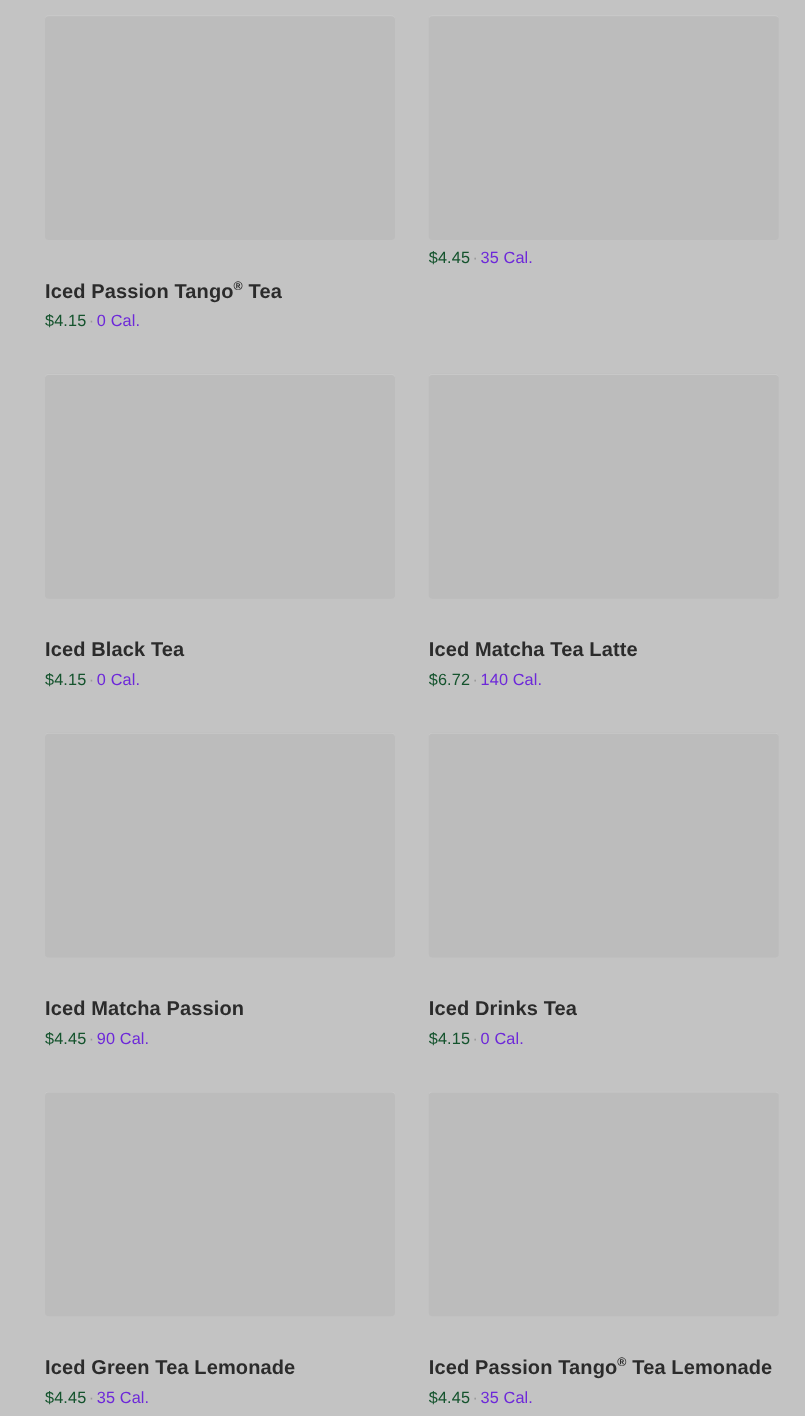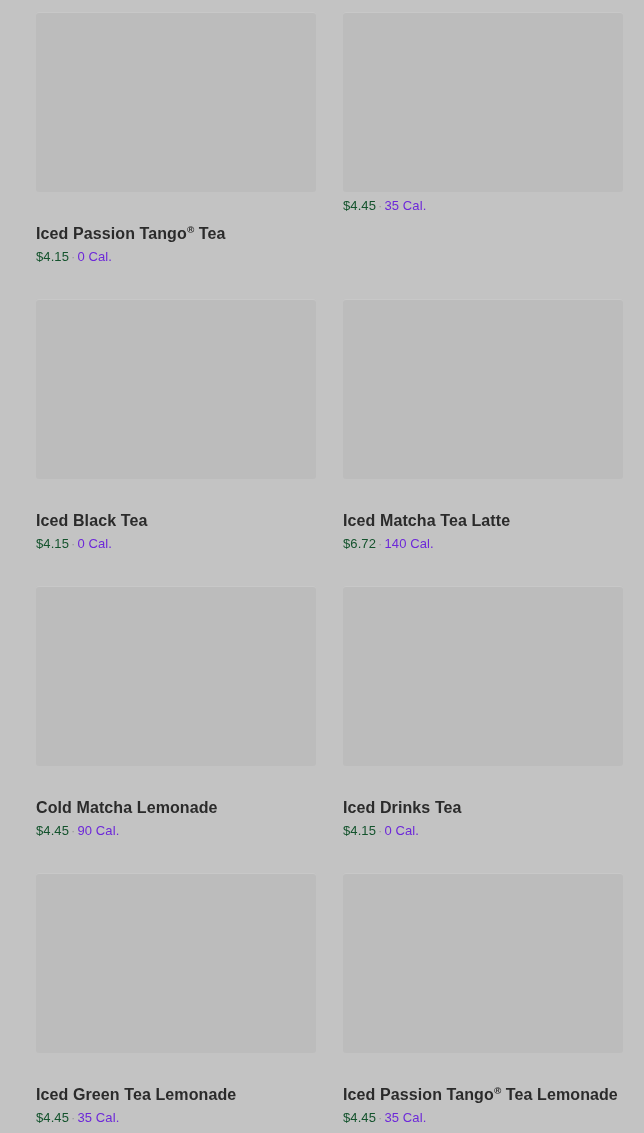--- a/index.html
+++ b/index.html
@@ -123,21 +123,21 @@
     </div>
 
     <div class="product-card">
       <div class="product-image"></div>
       <div class="product-title"><span>Iced Matcha Tea Latte</span><sup></sup><span></span></div>
       <div class="product-meta"><span class="price">$6.72</span><span class="sep">·</span><span class="cal">140 Cal.</span></div>
     </div>
 
     <div class="product-card">
       <div class="product-image"></div>
-      <div class="product-title"><span>Cold Matcha Lemonade</span><sup></sup><span></span></div>
+      <div class="product-title"><span>Iced Matcha Passion</span><sup></sup><span></span></div>
       <div class="product-meta"><span class="price">$4.45</span><span class="sep">·</span><span class="cal">90 Cal.</span></div>
     </div>
 
     <div class="product-card">
       <div class="product-image"></div>
       <div class="product-title"><span>Iced Drinks Tea</span><sup></sup><span></span></div>
       <div class="product-meta"><span class="price">$4.15</span><span class="sep">·</span><span class="cal">0 Cal.</span></div>
     </div>
 
     <div class="product-card">

